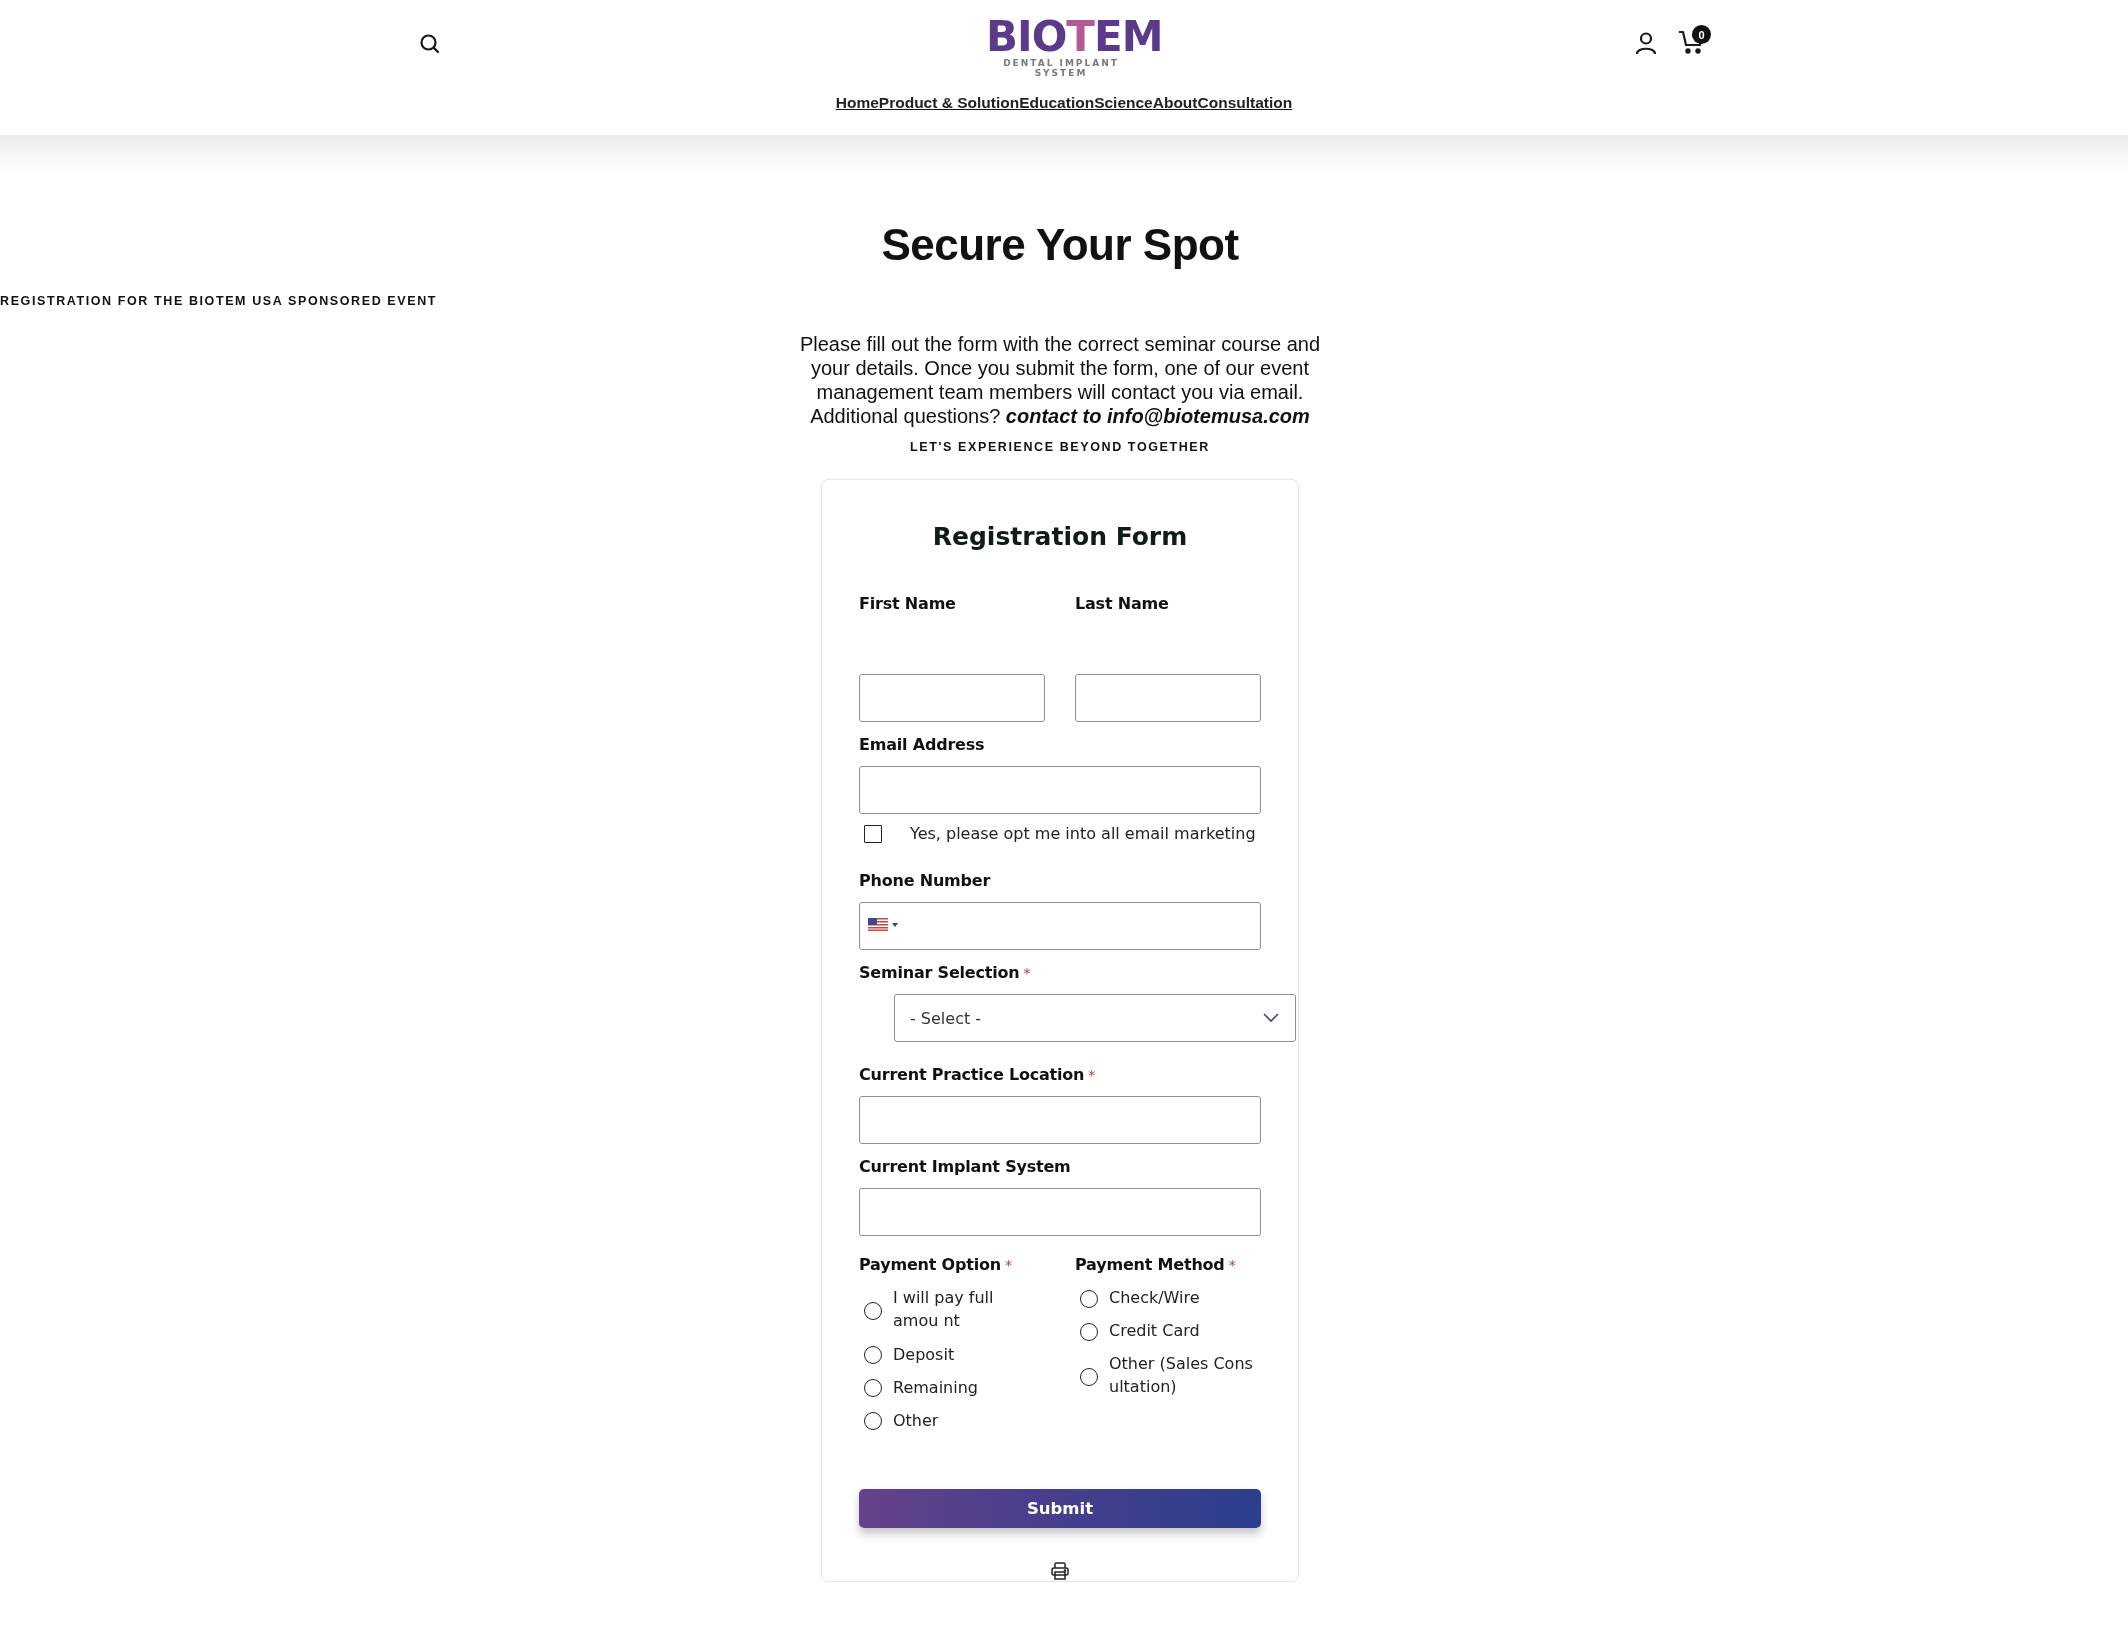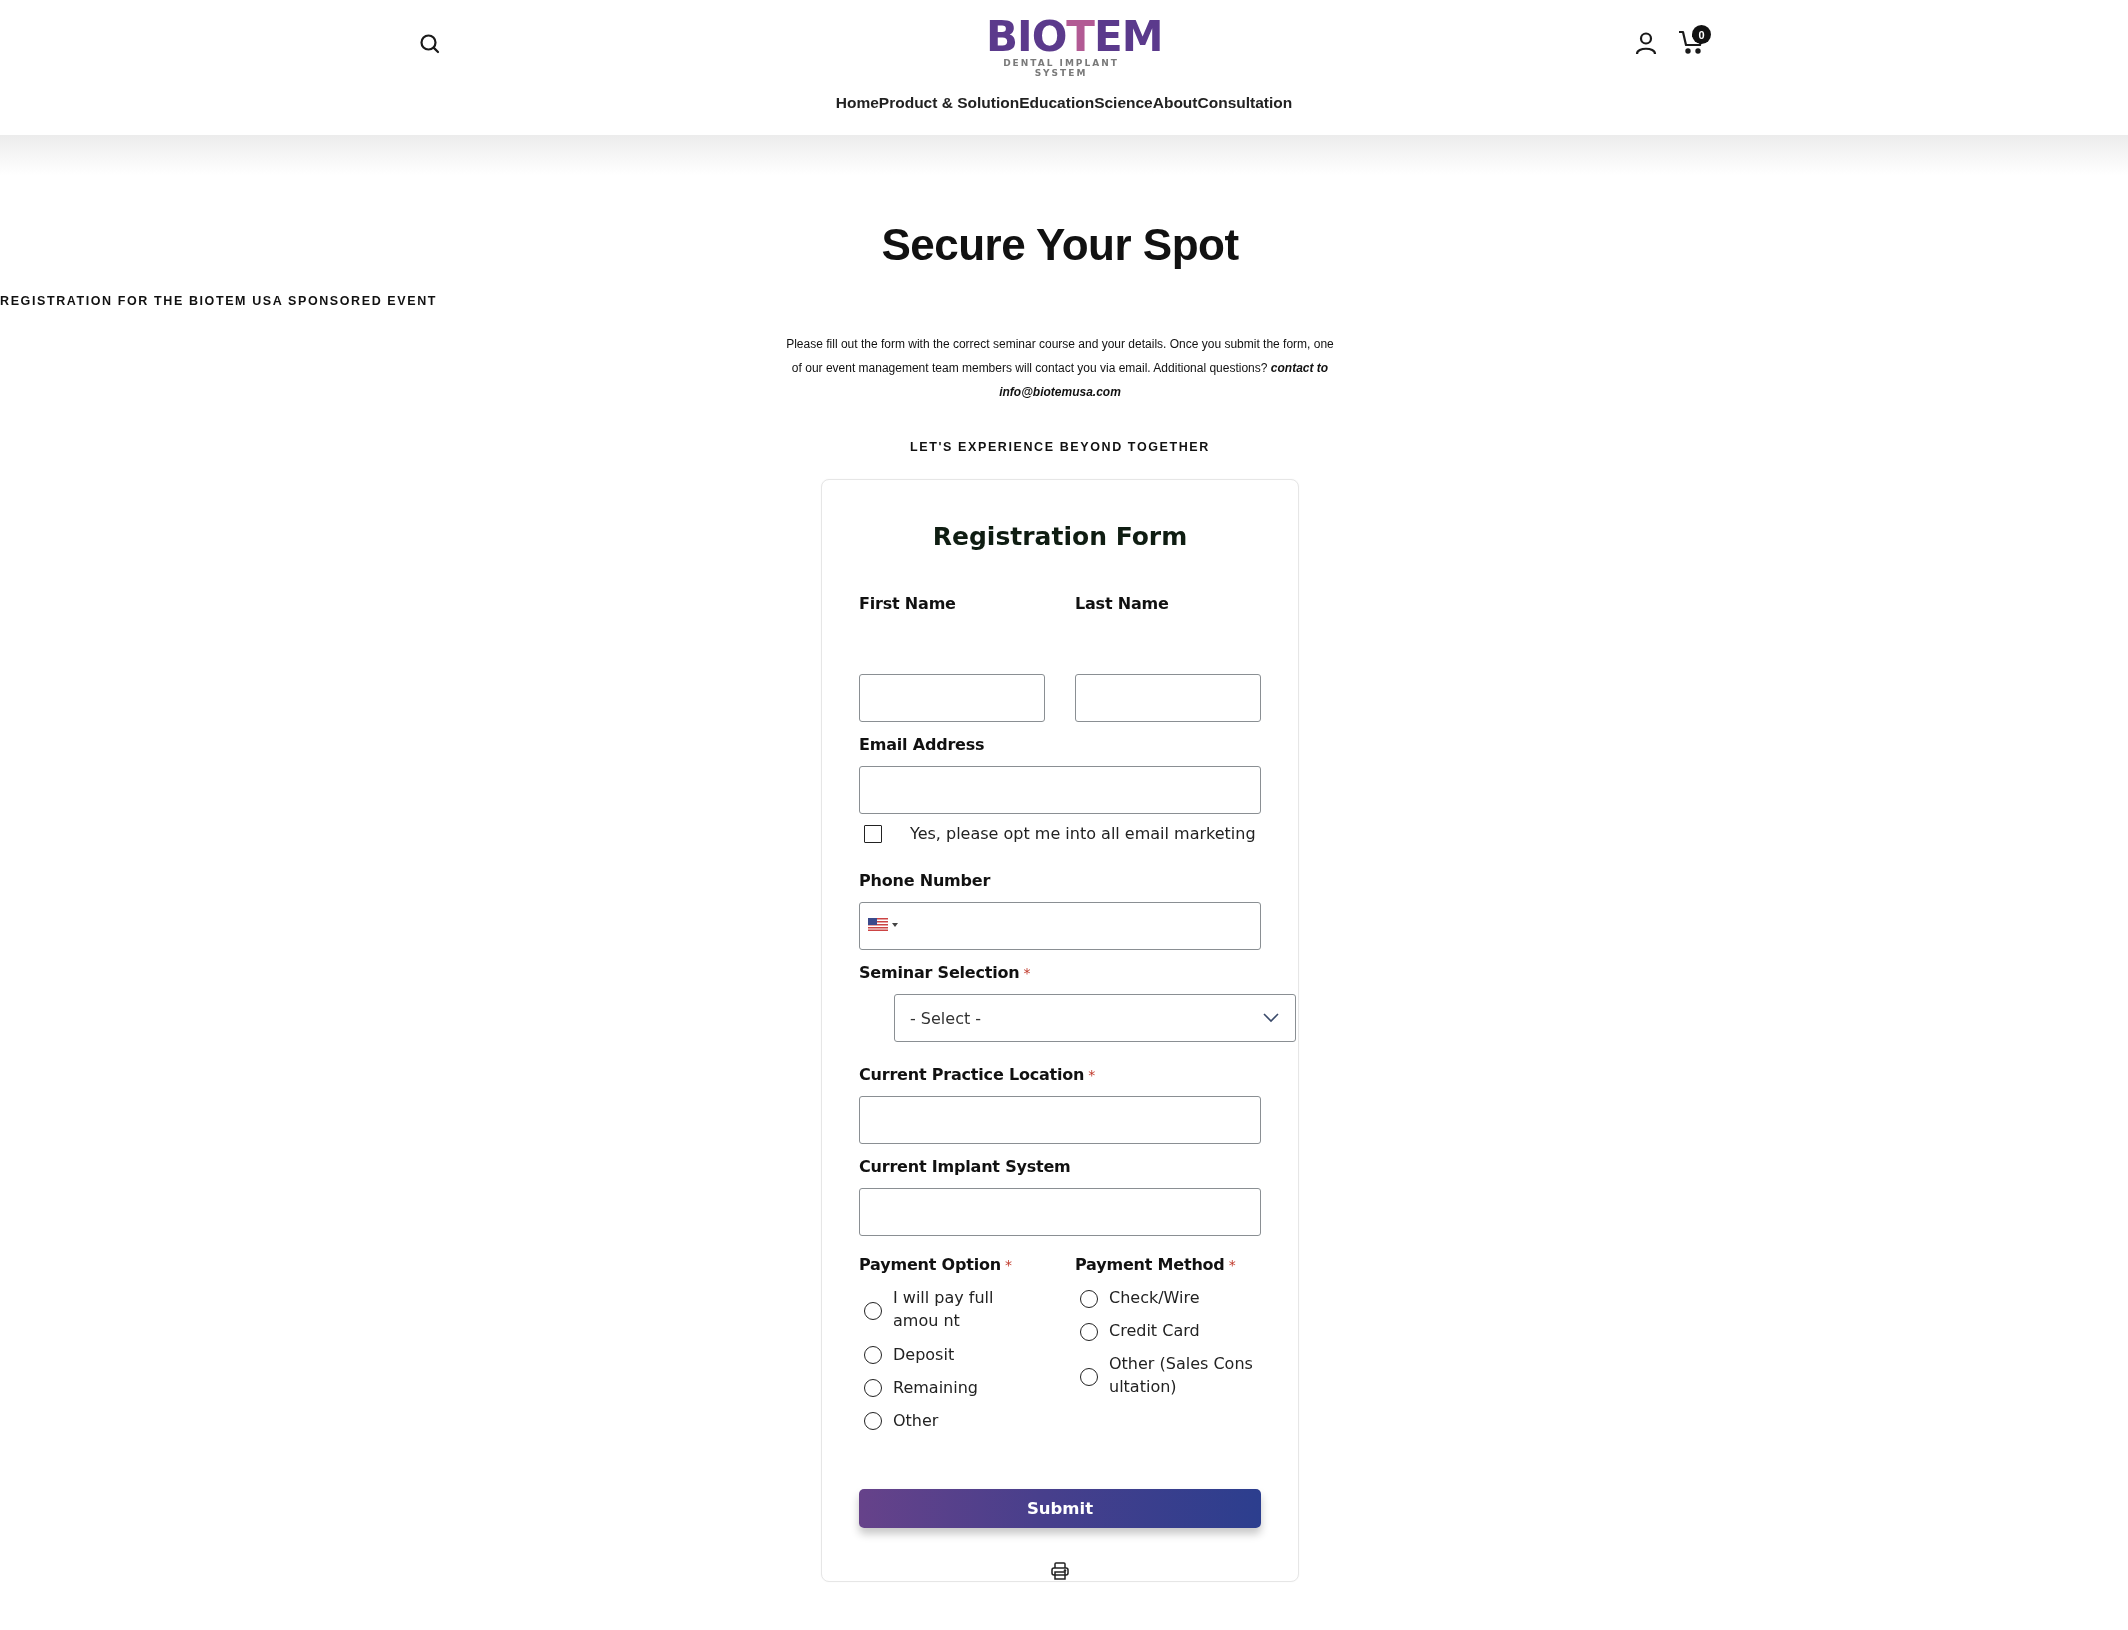--- a/index.html
+++ b/index.html
@@ -17,30 +17,30 @@
   .cart-badge { position: absolute; left: 1692px; top: 25px; width: 19px; height: 19px; border-radius: 50%;
     background: #111; color: #fff; font-size: 11px; font-weight: bold; display: flex; align-items: center; justify-content: center; }
 
   .logo { position: absolute; left: 986px; top: 17px; width: 150px; height: 54px; cursor: pointer; }
   .logo-word { position: absolute; left: 0; top: -2px; width: 150px; text-align: center;
     font-family: "DejaVu Sans", sans-serif; font-weight: bold; font-size: 42px; letter-spacing: -1px; color: #5b3a8c; line-height: 44px; }
   .logo-word .t { color: #b25a94; }
   .logo-sub { position: absolute; left: 0; top: 41px; width: 150px; text-align: center;
     font-family: "DejaVu Sans", sans-serif; font-size: 9px; letter-spacing: 2px; color: #7a7a7a; font-weight: bold; }
 
-  .nav { position: absolute; left: 0; top: 91px; width: 2128px; display: flex; justify-content: center; padding-left: 0; }
+  .nav { position: absolute; left: 0; top: 91px; width: 2128px; display: flex; justify-content: center; padding-left: 0; text-decoration: underline; }
   .nav-item { font-family: "Liberation Sans", sans-serif; font-size: 15.5px; font-weight: bold; color: #222; cursor: pointer; line-height: 24px; }
 
   
   .hero-title { position: absolute; left: 0; top: 220px; width: 2120px; text-align: center;
     font-family: "Liberation Sans", sans-serif; font-size: 44px; font-weight: bold; color: #111; letter-spacing: -0.5px; }
   .hero-sub { position: absolute; left: 0; top: 294px; width: 2120px; text-align: left;
     font-size: 12.5px; font-weight: bold; letter-spacing: 1.6px; color: #111; }
   .hero-desc { position: absolute; left: 780px; top: 332px; width: 560px; text-align: center;
-    font-size: 12px; line-height: 24px; color: #111; }
+    font-size: 20px; line-height: 24px; color: #111; }
   .hero-desc b { font-style: italic; }
   .hero-tag { position: absolute; left: 0; top: 440px; width: 2120px; text-align: center;
     font-size: 12.5px; font-weight: bold; letter-spacing: 1.6px; color: #111; }
 
   
   .card { position: absolute; left: 821px; top: 479px; width: 478px; height: 1103px;
     border: 1px solid #e6e6e6; border-radius: 8px; background: #fff; box-shadow: 0 0 2px rgba(0,0,0,0.04); }
   .f { position: absolute; font-family: "DejaVu Sans", sans-serif; }
   .form-title { left: 0; top: 42px; width: 476px; text-align: center; font-size: 25px; font-weight: 600; color: #0f1d12; }
   .form-desc { left: 60px; top: 83px; width: 356px; text-align: center; font-size: 16px; line-height: 24px; color: #222; }

